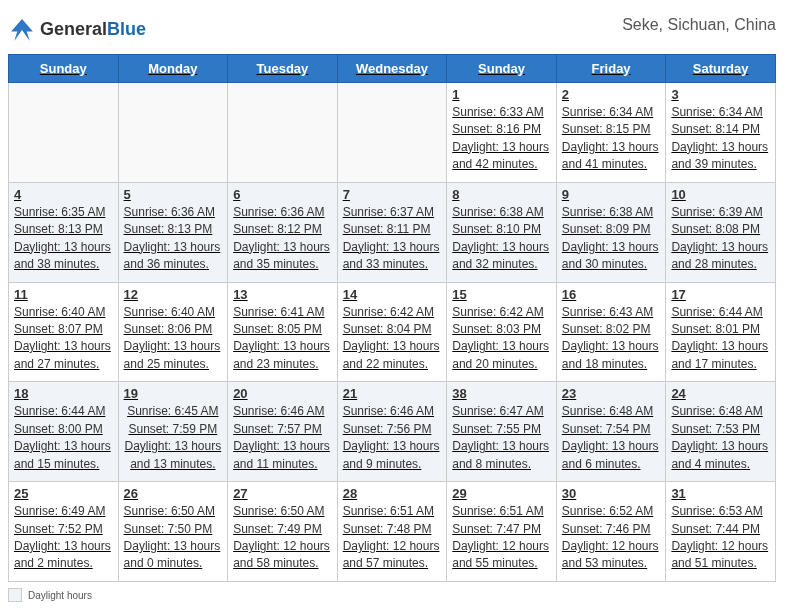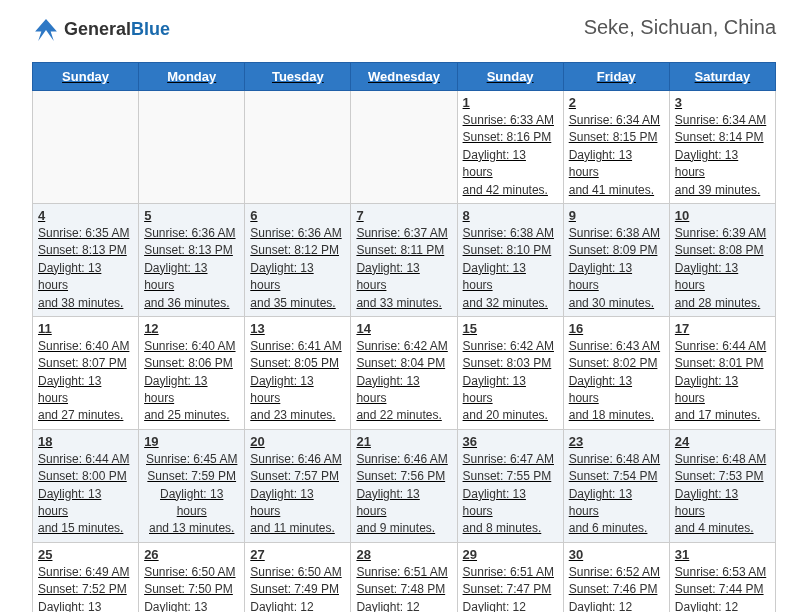--- a/index.html
+++ b/index.html
@@ -6,24 +6,23 @@
     body {
       width: 792px;
       height: 612px;
       font-family: Arial, sans-serif;
       background: #fff;
       overflow: hidden;
     }
     .page {
       width: 792px;
       height: 612px;
-      padding: 16px 16px 10px 32px;
+      padding: 16px 16px 10px 8px;
       display: flex;
       flex-direction: column;
-      gap: 8px;
     }
     .header {
       display: flex;
       justify-content: space-between;
       align-items: flex-start;
       margin-bottom: 10px;
     }
     .logo {
       display: flex;
       align-items: center;
@@ -43,21 +42,21 @@
     .title-block {
       text-align: right;
     }
     .month-title {
       font-size: 38px;
       font-weight: normal;
       color: #333;
       line-height: 1.1;
     }
     .location {
-      font-size: 20px;
+      font-size: 16px;
       color: #555;
     }
     .calendar {
       flex: 1;
       border: 1px solid #ccc;
       border-collapse: collapse;
       width: 100%;
       table-layout: fixed;
       text-decoration: underline;
     }
@@ -295,21 +294,21 @@
 and 11 minutes.</div>
           </td>
           <td class="shade">
             <div class="day-num">21</div>
             <div class="day-info" style="white-space: pre-line;">Sunrise: 6:46 AM
 Sunset: 7:56 PM
 Daylight: 13 hours
 and 9 minutes.</div>
           </td>
           <td class="shade">
-            <div class="day-num">36</div>
+            <div class="day-num">38</div>
             <div class="day-info" style="white-space: pre-line;">Sunrise: 6:47 AM
 Sunset: 7:55 PM
 Daylight: 13 hours
 and 8 minutes.</div>
           </td>
           <td class="shade">
             <div class="day-num">23</div>
             <div class="day-info" style="white-space: pre-line;">Sunrise: 6:48 AM
 Sunset: 7:54 PM
 Daylight: 13 hours

